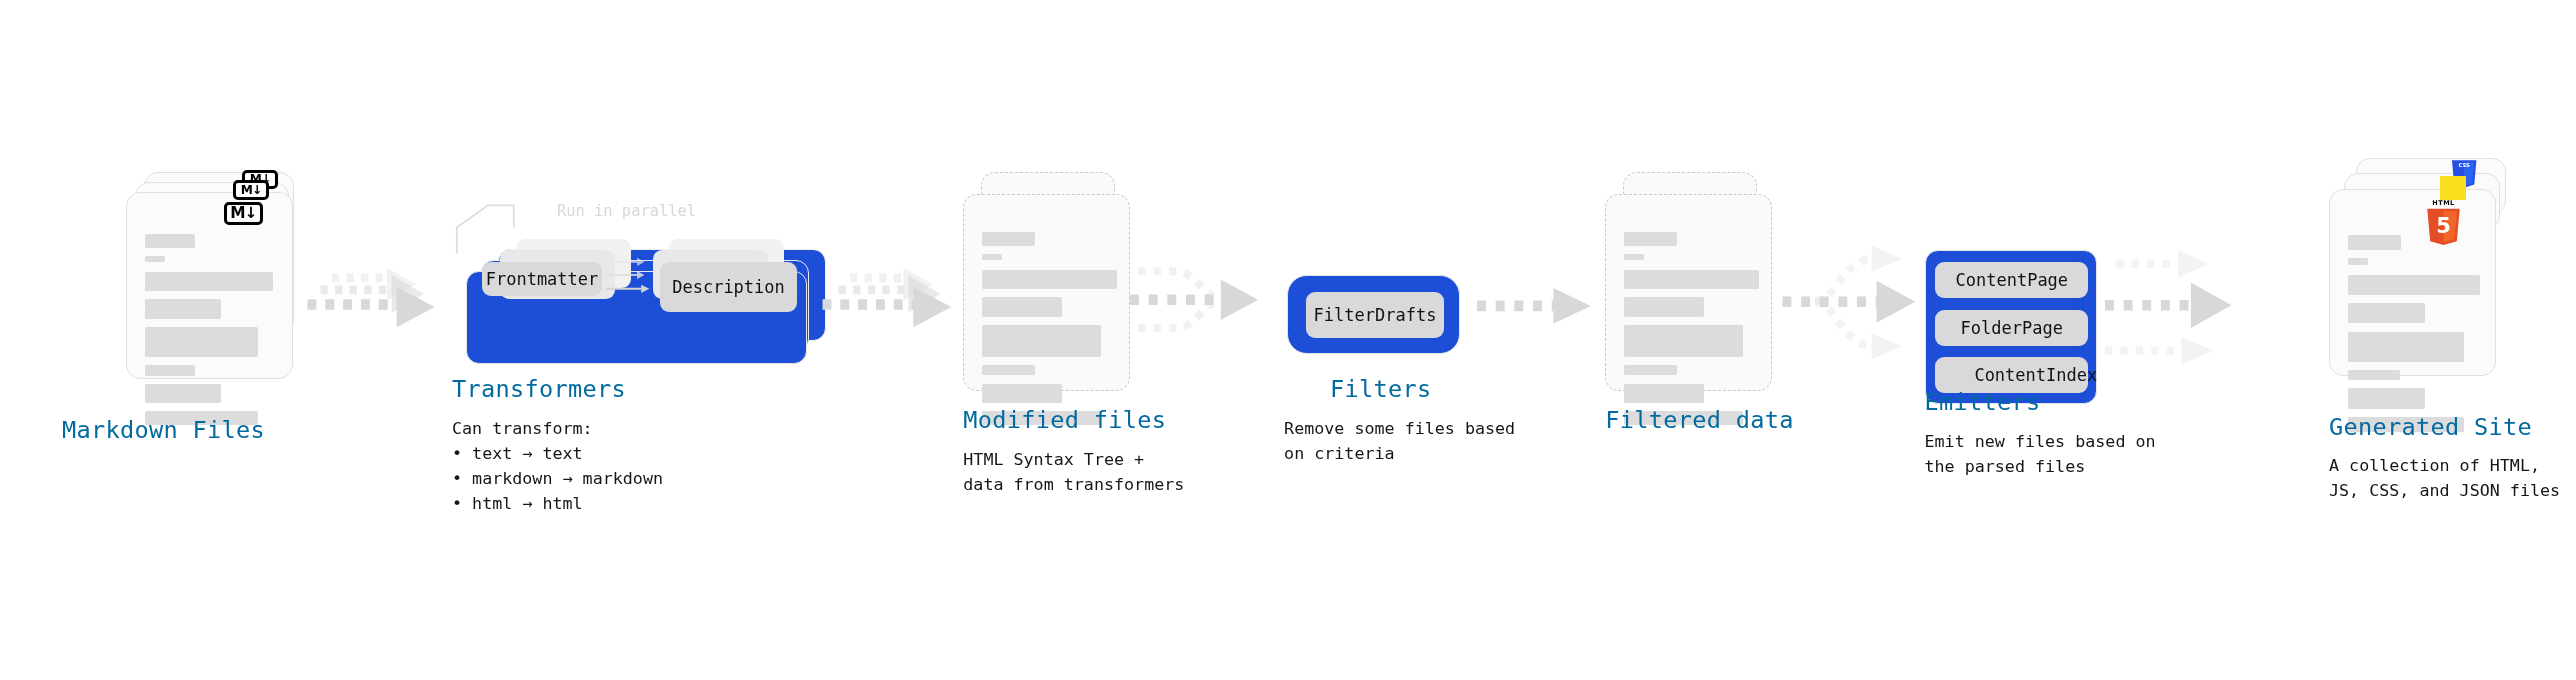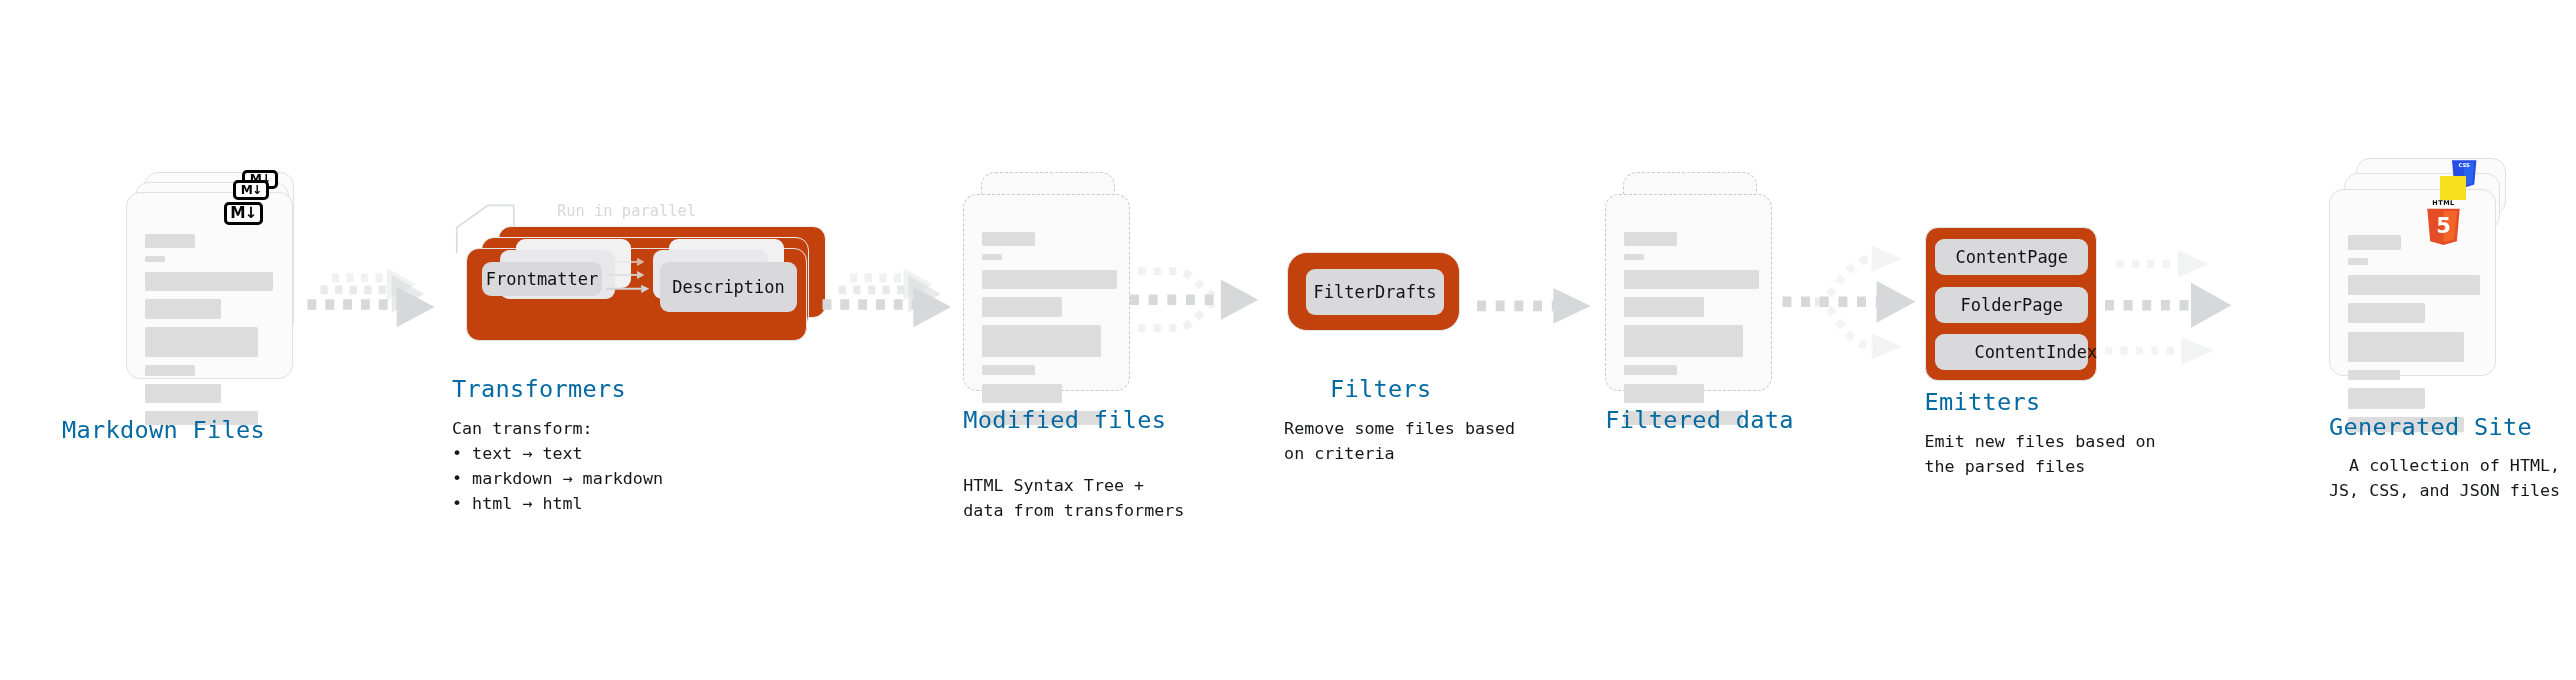--- a/index.html
+++ b/index.html
@@ -98,21 +98,22 @@
     position: absolute;
     background: #f7df1e;
   }
 
   
   .panel {
     position: absolute;
     box-sizing: border-box;
     border: 1.6px solid #e3e4e6;
     border-radius: 13px;
-    background: #c2410c;
+    background: #1d4ed8;
+    margin-top: 23px;
   }
   .chip {
     position: absolute;
     box-sizing: border-box;
     background: #d9d9db;
     border-radius: 9px;
     display: flex;
     align-items: center;
     justify-content: center;
     font-size: 17px;
@@ -274,21 +275,21 @@
           <div class="doc-line" style="width:80px;  height:19.5px;"></div>
           <div class="doc-line" style="width:119px; height:32px;"></div>
           <div class="doc-line" style="width:53px;  height:10.6px;"></div>
           <div class="doc-line" style="width:80px;  height:19.5px;"></div>
           <div class="doc-line" style="width:119px; height:14px;"></div>
         </div>
       </div>
     </div>
 
     <div class="stage-title" style="left:20.3px; top:406px;">Modified files</div>
-    <div class="stage-desc" style="left:20.3px; top:447px;margin-top:26px;">HTML Syntax Tree +
+    <div class="stage-desc" style="left:20.3px; top:447px;">HTML Syntax Tree +
 data from transformers</div>
   </div>
 
   <div class="stage-graphic" style="left:1130px; top:258px;">
     <svg width="146" height="98" viewBox="0 0 180 120">
       <g opacity="0.35" fill="none" stroke="#d7d8d9" stroke-width="10" stroke-dasharray="9 10">
         <path d="M10 16 H55 C85 16 88 50 116 50"></path>
       </g>
       <g opacity="0.35" fill="none" stroke="#d7d8d9" stroke-width="10" stroke-dasharray="9 10">
         <path d="M10 86 H55 C85 86 88 52 116 52"></path>
@@ -389,21 +390,21 @@
       </g>
       <g opacity="0.30">
         <g stroke="#d7d8d9" stroke-width="10" stroke-dasharray="9 10">
           <line x1="0" y1="140" x2="100" y2="140"></line>
         </g>
         <polygon points="94,123 134,140 94,157" fill="#d7d8d9"></polygon>
       </g>
     </svg>
   </div>
 
-  <div class="stage" style="left:2227px; width:349px;text-align:right;">
+  <div class="stage" style="left:2227px; width:349px;">
     <div class="doc-stack" style="left:102px; top:158px; width:195px; height:219px;">
       <div class="doc-card" style="left:27px; top:0px;  width:150px; height:57px;"></div>
       <div class="doc-card" style="left:14.6px; top:14.6px; width:156px; height:57px;"></div>
       <div class="doc-card" style="left:0px;  top:31px; width:167px; height:187px;">
         <div class="doc-lines" style="top:45px;">
           <div class="doc-line" style="width:53px;  height:15.4px;"></div>
           <div class="doc-line" style="width:19.5px;  height:6.5px; margin-bottom:9.8px;"></div>
           <div class="doc-line" style="width:132px; height:20.3px;"></div>
           <div class="doc-line" style="width:77px;  height:20.3px;"></div>
           <div class="doc-line" style="width:116px; height:30px;"></div>

